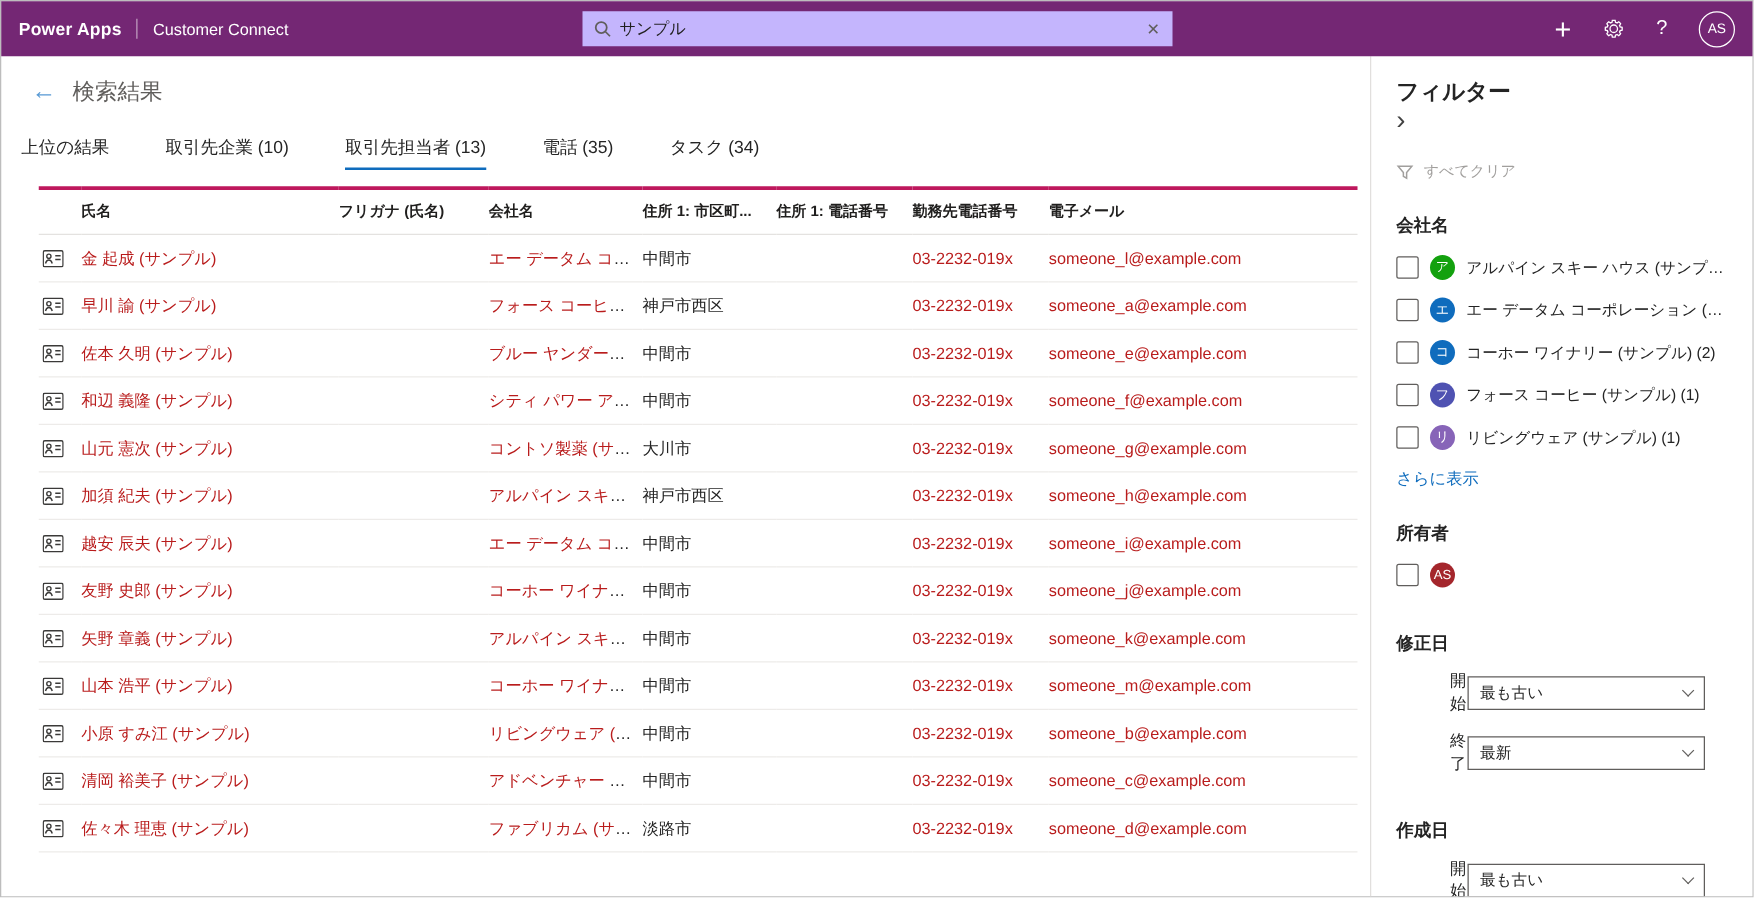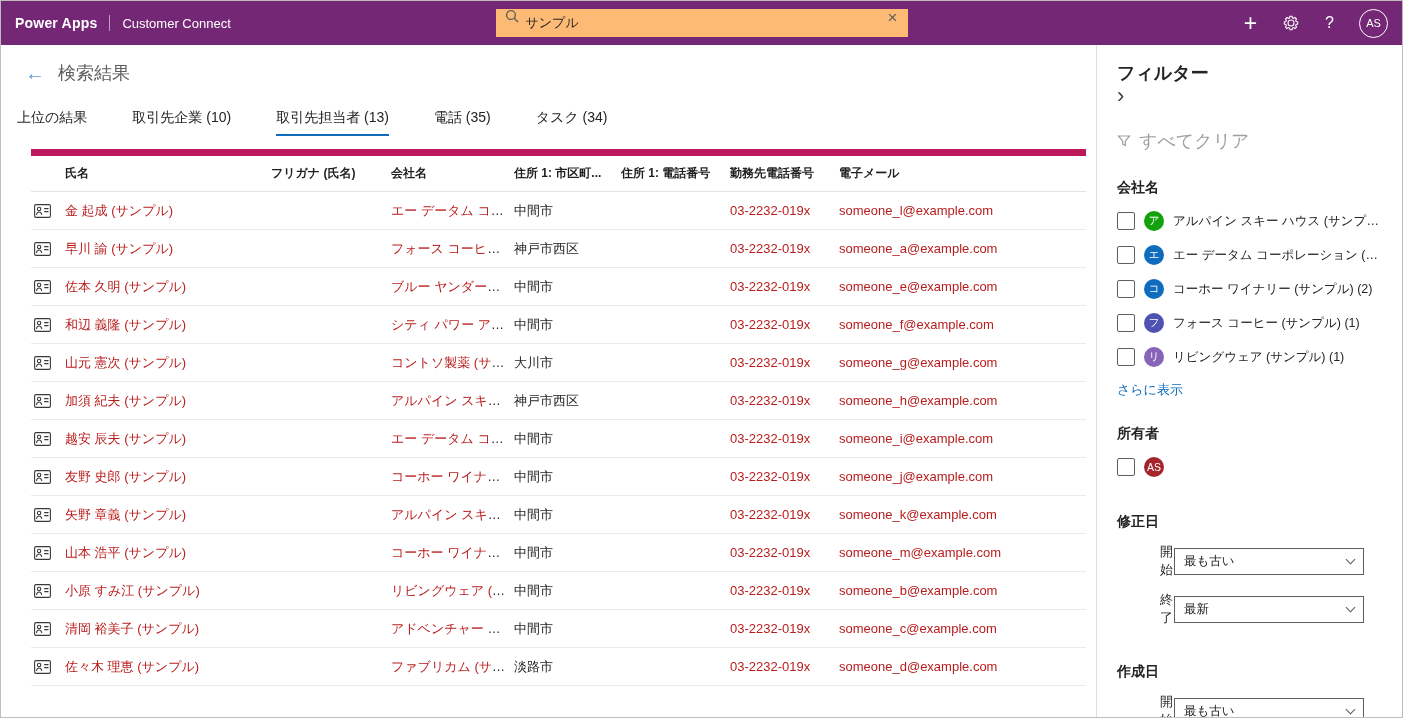--- a/index.html
+++ b/index.html
@@ -8,21 +8,21 @@
     font-family: "Liberation Sans", "DejaVu Sans", sans-serif;
     background: #ffffff; color: #242424; overflow: hidden;
   }
   .app { width: 1403px; height: 718px; border: 1px solid #bdbdbd; display: flex; flex-direction: column; background: #fff; }
 
   
   .topbar { height: 44px; flex: none; background: #742774; color: #fff; display: flex; align-items: center; padding: 0 14px; position: relative; }
   .brand { font-weight: bold; font-size: 14px; letter-spacing: .2px; cursor: pointer; }
   .tb-divider { width: 1px; height: 16px; background: rgba(255,255,255,.55); margin: 0 12px; }
   .appname { font-size: 13px; cursor: pointer; }
-  .searchbox { position: absolute; left: 50%; top: 8px; transform: translateX(-50%); width: 412px; height: 28px; background: #fdba74; display: flex; gap: 7px; padding: 0 6px 0 9px; }
+  .searchbox { position: absolute; left: 50%; top: 8px; transform: translateX(-50%); width: 472px; height: 28px; background: #c4b5fd; display: flex; align-items: center; gap: 7px; padding: 0 6px 0 9px; }
   .searchbox input { flex: 1; border: none; outline: none; background: transparent; font-size: 13px; color: #201f1e; font-family: inherit; }
   .search-clear { color: #605e5c; font-size: 17px; line-height: 1; padding: 0 4px; cursor: pointer; }
   .topbar-right { margin-left: auto; display: flex; align-items: center; gap: 25px; }
   .tb-icon { display: flex; align-items: center; justify-content: center; cursor: pointer; line-height: 1; }
   .tb-icon.plus { font-size: 23px; font-weight: 300; }
   .tb-icon.help { font-size: 16px; }
   .avatar { width: 29px; height: 29px; border: 1.5px solid #fff; border-radius: 50%; display: flex; align-items: center; justify-content: center; font-size: 11px; cursor: pointer; }
 
   
   .content { flex: 1; display: flex; min-height: 0; }
@@ -34,32 +34,32 @@
 
   .tabs { display: flex; gap: 45px; padding: 24px 0 0 16px; font-size: 14px; color: #242424; }
   .tab { padding-bottom: 7px; cursor: pointer; white-space: nowrap; }
   .tab.selected { font-weight: 400; border-bottom: 2px solid #0f6cbd; }
 
   .summary { padding: 13px 0 0 16px; font-size: 12.5px; color: #323130; }
   .summary a { color: #0f6cbd; text-decoration: none; cursor: pointer; }
 
   
   .results { border-collapse: collapse; table-layout: fixed; width: 1055px; margin: 13px 0 0 30px; }
-  .results th { font-size: 12px; font-weight: 700; text-align: left; color: #201f1e; padding: 9px 8px 9px 0; border-top: 7px solid #be185d; border-bottom: 1px solid #e4e2e0; white-space: nowrap; overflow: hidden; cursor: pointer; }
+  .results th { font-size: 12px; font-weight: 700; text-align: left; color: #201f1e; padding: 9px 8px 9px 0; border-top: 3px solid #be185d; border-bottom: 1px solid #e4e2e0; white-space: nowrap; overflow: hidden; cursor: pointer; }
   .results td { height: 38px; font-size: 13px; padding: 0 8px 0 0; border-bottom: 1px solid #edebe9; white-space: nowrap; overflow: hidden; text-overflow: ellipsis; color: #242424; }
   .results .c-icon { padding-left: 3px; }
   .contact-icon { display: inline-flex; vertical-align: middle; }
   .lnk { color: #b91c1c; text-decoration: none; cursor: pointer; margin-top: 38px; }
 
   
   .sidebar { width: 306px; flex: none; border-left: 1px solid #e1dfdd; padding: 16px 16px 0 20px; overflow: hidden; }
   .filter-head { display: flex; align-items: flex-start; justify-content: space-between; flex-direction: column; }
   .filter-title { font-size: 18px; font-weight: 700; color: #242424; }
   .collapse { font-size: 22px; color: #424242; cursor: pointer; line-height: 1; padding-right: 2px; }
-  .clear-all { margin-top: 22px; display: flex; align-items: center; gap: 8px; color: #a19f9d; font-size: 18px; cursor: default; }
+  .clear-all { margin-top: 22px; display: flex; align-items: center; gap: 8px; color: #a19f9d; font-size: 12px; cursor: default; }
   .f-section-title { font-size: 14px; font-weight: 700; color: #242424; margin-top: 26px; }
   .f-section-title.mt-lg { margin-top: 36px; }
   .filter-item { display: flex; align-items: center; gap: 9px; margin-top: 14px; font-size: 12.5px; color: #242424; }
   .checkbox { width: 18px; height: 18px; border: 1px solid #605e5c; border-radius: 2px; background: #fff; flex: none; cursor: pointer; }
   .initial-circle { width: 20px; height: 20px; border-radius: 50%; color: #fff; font-size: 10.5px; display: flex; align-items: center; justify-content: center; flex: none; }
   .fi-label { white-space: nowrap; overflow: hidden; text-overflow: ellipsis; }
   .show-more { display: inline-block; margin-top: 14px; font-size: 13px; color: #0f6cbd; text-decoration: none; cursor: pointer; }
   .date-row { display: flex; align-items: center; margin-top: 12px; }
   .date-label { width: 57px; font-size: 13px; flex: none; padding-left: 43px; }
   .combo { width: 190px; height: 27px; border: 1px solid #605e5c; background: #fff; display: flex; align-items: center; justify-content: space-between; padding: 0 9px; font-size: 12.5px; cursor: pointer; }

